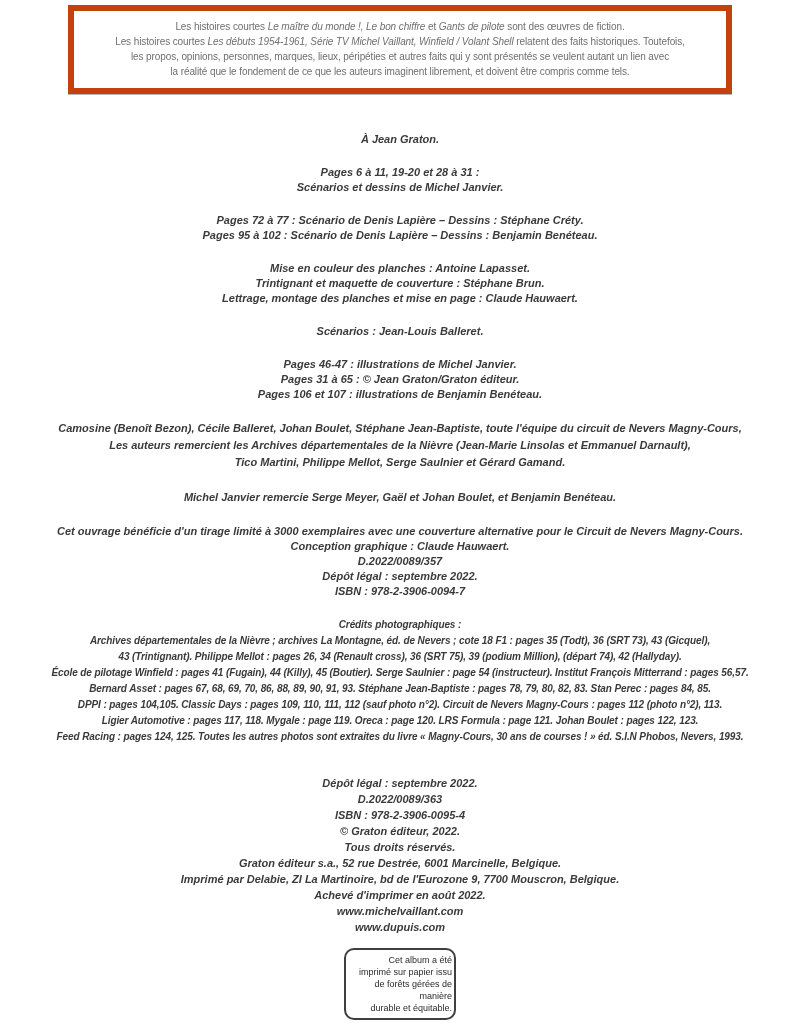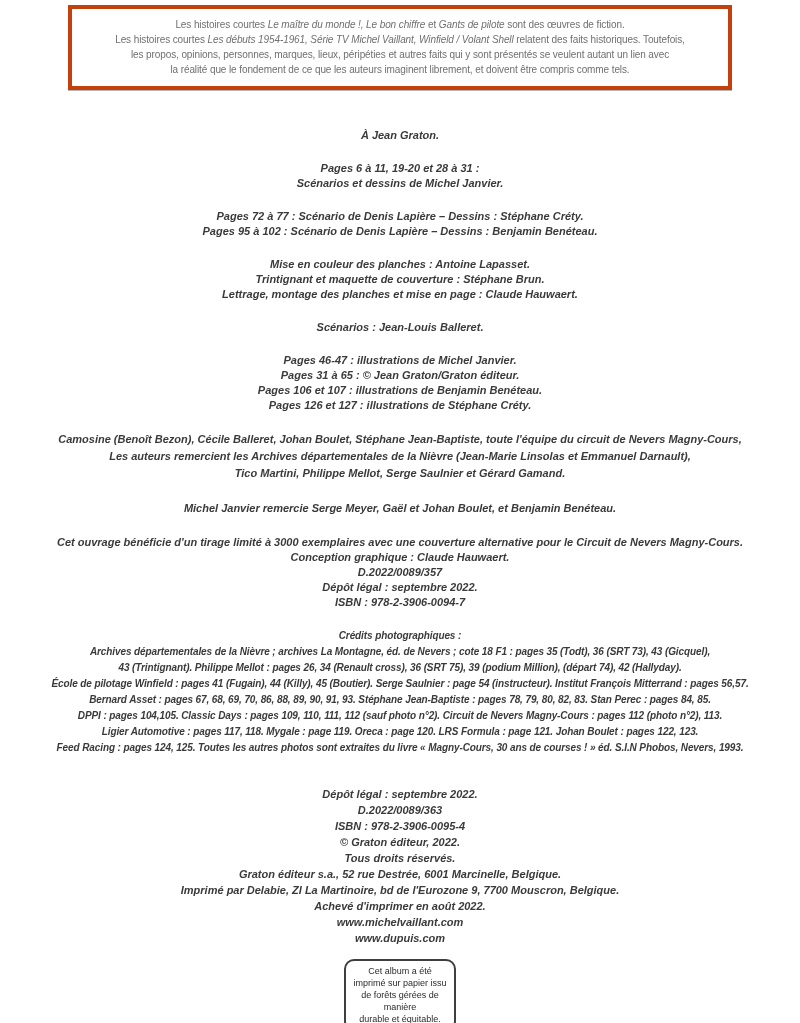--- a/index.html
+++ b/index.html
@@ -18,21 +18,21 @@
     width: 800px;
     height: 1023px;
     position: relative;
     text-align: center;
   }
   
   .disclaimer {
     box-sizing: border-box;
     width: 664px;
     margin: 5px auto 0 auto;
-    border: 4px solid #c2410c;
+    border: 6px solid #c2410c;
     box-shadow: 0 1px 0 rgba(90,90,90,.45);
     padding: 8px 12px 9px 12px;
     background: #ffffff;
   }
   .disclaimer p {
     margin: 0;
     font-size: 10px;
     line-height: 15px;
     font-weight: 400;
     font-style: normal;
@@ -78,20 +78,21 @@
     padding: 4px 2px;
     background: #ffffff;
   }
   .paperbox p {
     margin: 0;
     font-size: 9px;
     line-height: 12px;
     font-weight: 400;
     color: #2b2b2b;
     white-space: nowrap;
+    text-align: right;
   }
 </style>
 </head>
 <body>
 
 <div class="page">
 
   <div class="disclaimer">
     <p><span>Les histoires courtes </span><span class="it">Le maître du monde !, Le bon chiffre</span><span> et </span><span class="it">Gants de pilote</span><span> sont des œuvres de fiction.</span></p>
     <p><span>Les histoires courtes </span><span class="it">Les débuts 1954-1961, Série TV Michel Vaillant, Winfield / Volant Shell</span><span> relatent des faits historiques. Toutefois,</span></p>
@@ -120,21 +121,20 @@
   </div>
 
   <div class="sec">
     <p>Scénarios : Jean-Louis Balleret.</p>
   </div>
 
   <div class="sec">
     <p>Pages 46-47 : illustrations de Michel Janvier.</p>
     <p>Pages 31 à 65 : © Jean Graton/Graton éditeur.</p>
     <p>Pages 106 et 107 : illustrations de Benjamin Benéteau.</p>
-    <p>Pages 126 et 127 : illustrations de Stéphane Créty.</p>
   </div>
 
   <div class="sec thanks">
     <p>Camosine (Benoît Bezon), Cécile Balleret, Johan Boulet, Stéphane Jean-Baptiste, toute l'équipe du circuit de Nevers Magny-Cours,</p>
     <p>Les auteurs remercient les Archives départementales de la Nièvre (Jean-Marie Linsolas et Emmanuel Darnault),</p>
     <p>Tico Martini, Philippe Mellot, Serge Saulnier et Gérard Gamand.</p>
   </div>
 
   <div class="sec thanks">
     <p>Michel Janvier remercie Serge Meyer, Gaël et Johan Boulet, et Benjamin Benéteau.</p>

